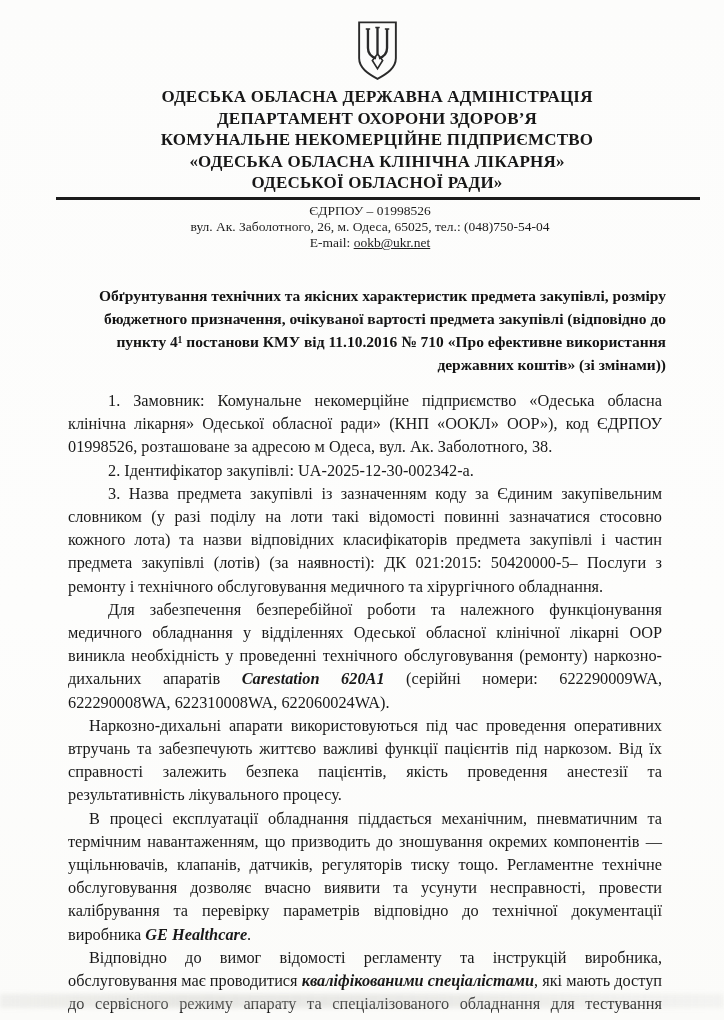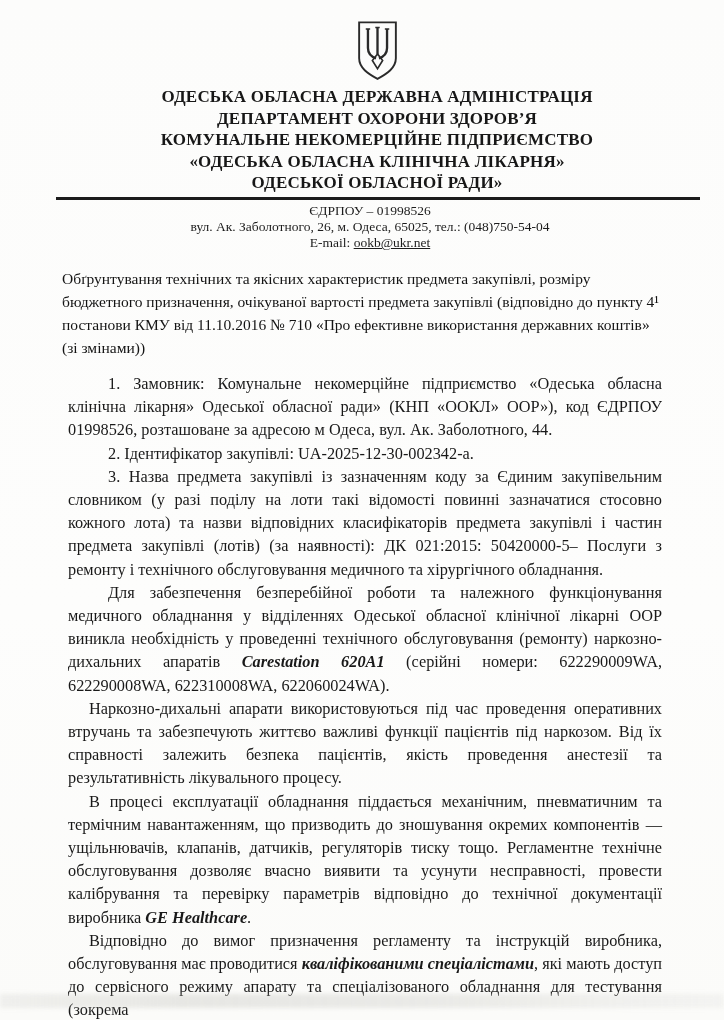--- a/index.html
+++ b/index.html
@@ -52,25 +52,25 @@
   .contact {
     text-align: center;
     font-size: 13.5px;
     line-height: 16px;
     transform: translateX(8px);
     color: #1c1c1c;
   }
   .contact .u { text-decoration: underline; }
 
   .doc-title {
-    font-weight: normal;
-    text-align: left;
+    font-weight: bold;
+    text-align: right;
     font-size: 15.5px;
     line-height: 23px;
-    margin: 16px 58px 0 62px;
+    margin: 33px 58px 0 62px;
     color: #141414;
   }
 
   .body-block {
     margin: 13px 62px 0 68px;
     font-size: 16.3px;
     color: #191919;
   }
   .bp {
     margin: 0;
@@ -106,24 +106,24 @@
 
   <div class="contact">
     <div>ЄДРПОУ – 01998526</div>
     <div>вул. Ак. Заболотного, 26,  м. Одеса, 65025,  тел.: (048)750-54-04</div>
     <div><span>E-mail: </span><span class="u">ookb@ukr.net</span></div>
   </div>
 
   <div class="doc-title">Обґрунтування технічних та якісних характеристик предмета закупівлі, розміру бюджетного призначення, очікуваної вартості предмета закупівлі (відповідно до пункту 4¹ постанови КМУ від 11.10.2016 № 710 «Про ефективне використання державних коштів» (зі змінами))</div>
 
   <div class="body-block">
-    <p class="bp ind1"><span>1. Замовник: Комунальне некомерційне підприємство «Одеська обласна клінічна лікарня» Одеської обласної ради» (КНП «ООКЛ» ООР»), код ЄДРПОУ 01998526, розташоване за адресою м Одеса, вул. Ак. Заболотного, 44.</span></p>
+    <p class="bp ind1"><span>1. Замовник: Комунальне некомерційне підприємство «Одеська обласна клінічна лікарня» Одеської обласної ради» (КНП «ООКЛ» ООР»), код ЄДРПОУ 01998526, розташоване за адресою м Одеса, вул. Ак. Заболотного, 38.</span></p>
     <p class="bp ind1"><span>2. Ідентифікатор закупівлі: UA-2025-12-30-002342-а.</span></p>
     <p class="bp ind1"><span>3. Назва предмета закупівлі із зазначенням коду за Єдиним закупівельним словником (у разі поділу на лоти такі відомості повинні зазначатися стосовно кожного лота) та назви відповідних класифікаторів предмета закупівлі і частин предмета закупівлі (лотів) (за наявності): ДК 021:2015: 50420000-5– Послуги з ремонту і технічного обслуговування медичного та хірургічного обладнання.</span></p>
     <p class="bp ind1"><span>Для забезпечення безперебійної роботи та належного функціонування медичного обладнання у відділеннях Одеської обласної клінічної лікарні ООР виникла необхідність у проведенні технічного обслуговування (ремонту) наркозно-дихальних апаратів </span><span class="b">Carestation 620A1</span><span> (серійні номери: 622290009WA, 622290008WA, 622310008WA, 622060024WA).</span></p>
     <p class="bp ind2"><span>Наркозно-дихальні апарати використовуються під час проведення оперативних втручань та забезпечують життєво важливі функції пацієнтів під наркозом. Від їх справності залежить безпека пацієнтів, якість проведення анестезії та результативність лікувального процесу.</span></p>
     <p class="bp ind2"><span>В процесі експлуатації обладнання піддається механічним, пневматичним та термічним навантаженням, що призводить до зношування окремих компонентів — ущільнювачів, клапанів, датчиків, регуляторів тиску тощо. Регламентне технічне обслуговування дозволяє вчасно виявити та усунути несправності, провести калібрування та перевірку параметрів відповідно до технічної документації виробника </span><span class="b">GE Healthcare</span><span>.</span></p>
-    <p class="bp ind2"><span>Відповідно до вимог призначення регламенту та інструкцій виробника, обслуговування має проводитися </span><span class="b">кваліфікованими спеціалістами</span><span>, які мають доступ до сервісного режиму апарату та спеціалізованого обладнання для тестування (зокрема </span></p>
+    <p class="bp ind2"><span>Відповідно до вимог відомості регламенту та інструкцій виробника, обслуговування має проводитися </span><span class="b">кваліфікованими спеціалістами</span><span>, які мають доступ до сервісного режиму апарату та спеціалізованого обладнання для тестування (зокрема </span></p>
 
   </div>
 
   <div class="scan-shadow"></div>
 </div>
 
 </body></html>

